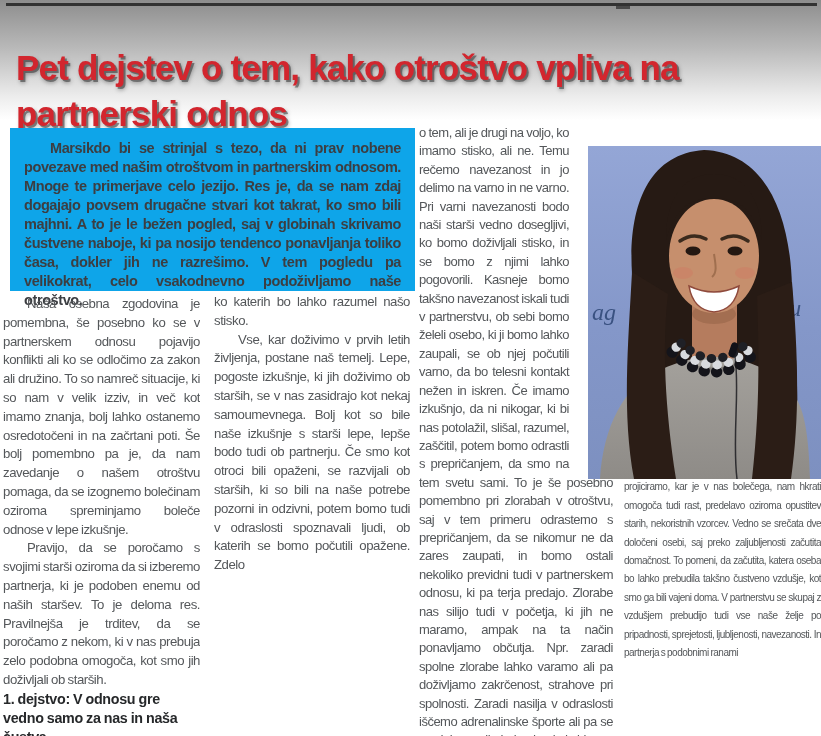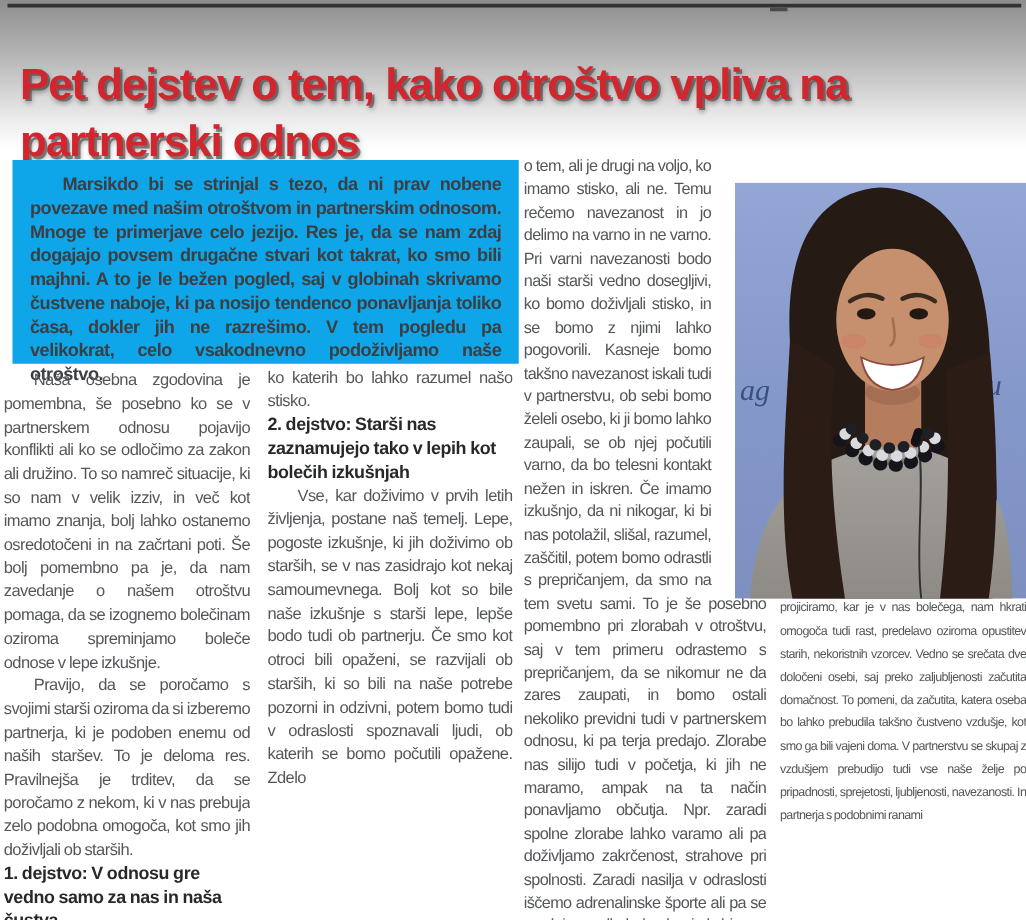--- a/index.html
+++ b/index.html
@@ -73,21 +73,20 @@
   </div>
 
   <div class="col" id="col1">
     <p class="indent">Naša osebna zgodovina je pomembna, še posebno ko se v partnerskem odnosu pojavijo konflikti ali ko se odločimo za zakon ali družino. To so namreč situacije, ki so nam v velik izziv, in več kot imamo znanja, bolj lahko ostanemo osredotočeni in na začrtani poti. Še bolj pomembno pa je, da nam zavedanje o našem otroštvu pomaga, da se izognemo bolečinam oziroma spreminjamo boleče odnose v lepe izkušnje.</p>
     <p class="indent">Pravijo, da se poročamo s svojimi starši oziroma da si izberemo partnerja, ki je podoben enemu od naših staršev. To je deloma res. Pravilnejša je trditev, da se poročamo z nekom, ki v nas prebuja zelo podobna omogoča, kot smo jih doživljali ob starših.</p>
     <p class="fact-heading">1. dejstvo: V odnosu gre vedno samo za nas in naša čustva.</p>
   </div>
 
   <div class="col" id="col2">
     <p>ko katerih bo lahko razumel našo stisko.</p>
-    <p class="fact-heading">2. dejstvo: Starši nas zaznamujejo tako v lepih kot bolečih izkušnjah</p>
     <p class="indent">Vse, kar doživimo v prvih letih življenja, postane naš temelj. Lepe, pogoste izkušnje, ki jih doživimo ob starših, se v nas zasidrajo kot nekaj samoumevnega. Bolj kot so bile naše izkušnje s starši lepe, lepše bodo tudi ob partnerju. Če smo kot otroci bili opaženi, se razvijali ob starših, ki so bili na naše potrebe pozorni in odzivni, potem bomo tudi v odraslosti spoznavali ljudi, ob katerih se bomo počutili opažene. Zdelo</p>
   </div>
 
   <div class="col" id="col3">
     <div class="photo-spacer"></div>
     <p>o tem, ali je drugi na voljo, ko imamo stisko, ali ne. Temu rečemo navezanost in jo delimo na varno in ne varno. Pri varni navezanosti bodo naši starši vedno dosegljivi, ko bomo doživljali stisko, in se bomo z njimi lahko pogovorili. Kasneje bomo takšno navezanost iskali tudi v partnerstvu, ob sebi bomo želeli osebo, ki ji bomo lahko zaupali, se ob njej počutili varno, da bo telesni kontakt nežen in iskren. Če imamo izkušnjo, da ni nikogar, ki bi nas potolažil, slišal, razumel, zaščitil, potem bomo odrastli s prepričanjem, da smo na tem svetu sami. To je še posebno pomembno pri zlorabah v otroštvu, saj v tem primeru odrastemo s prepričanjem, da se nikomur ne da zares zaupati, in bomo ostali nekoliko previdni tudi v partnerskem odnosu, ki pa terja predajo. Zlorabe nas silijo tudi v početja, ki jih ne maramo, ampak na ta način ponavljamo občutja. Npr. zaradi spolne zlorabe lahko varamo ali pa doživljamo zakrčenost, strahove pri spolnosti. Zaradi nasilja v odraslosti iščemo adrenalinske športe ali pa se predajamo alkoholu, drogi, da bi</p>
   </div>
 
   <div class="col" id="col4">
     <p>buja naše rane in omogoča, da na drugo osebo projiciramo, kar je v nas bolečega, nam hkrati omogoča tudi rast, predelavo oziroma opustitev starih, nekoristnih vzorcev. Vedno se srečata dve določeni osebi, saj preko zaljubljenosti začutita domačnost. To pomeni, da začutita, katera oseba bo lahko prebudila takšno čustveno vzdušje, kot smo ga bili vajeni doma. V partnerstvu se skupaj z vzdušjem prebudijo tudi vse naše želje po pripadnosti, sprejetosti, ljubljenosti, navezanosti. In partnerja s podobnimi ranami</p>

